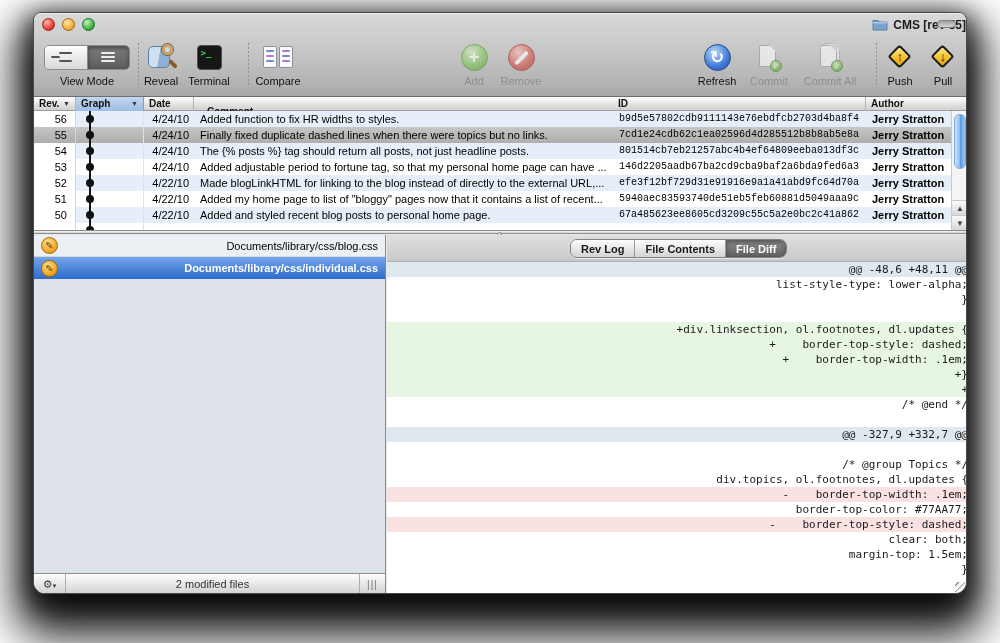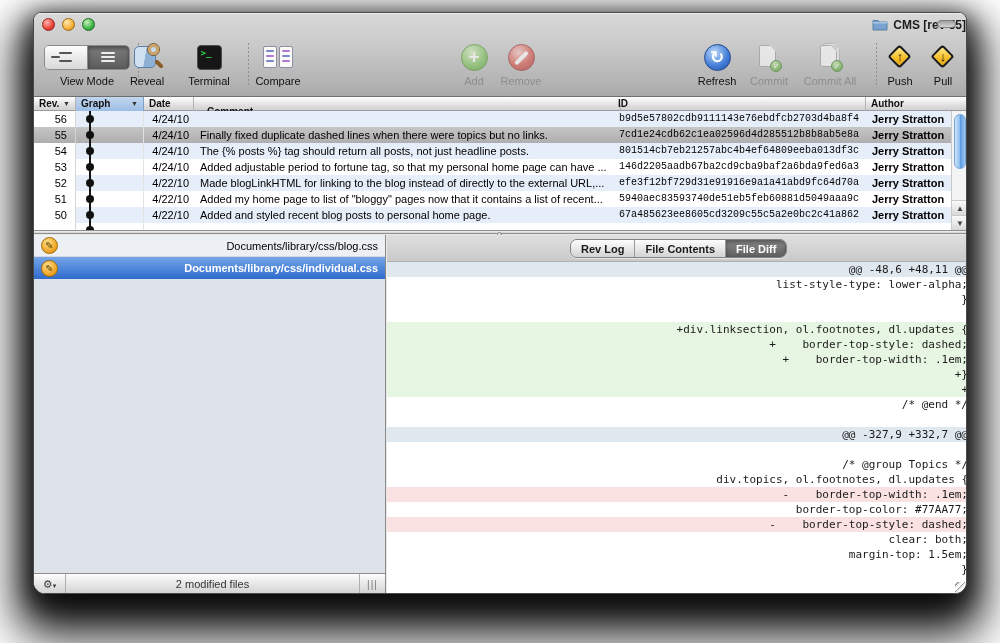--- a/index.html
+++ b/index.html
@@ -181,21 +181,21 @@
           <div class="bar" style="width:14px"></div>
               <div class="bar" style="width:14px"></div>
               <div class="bar" style="width:14px"></div>
         </div>
       </div>
         </div>
       <div class="tlabel">View Mode</div>
     </div>
     <div class="tsep" style="left:104px"></div>
 
-    <div class="titem" style="left:89px; width:48px;text-align:center;">
+    <div class="titem" style="left:103px; width:48px;text-align:center;">
       <div class="ticon">
           <div class="ic-reveal">
         <div class="sq"></div>
             <div class="lens"></div>
             <div class="handle"></div>
       </div>
         </div>
       <div class="tlabel">Reveal</div>
     </div>
 
@@ -294,20 +294,21 @@
     <div class="hcell" style="left:168px;width:419px;margin-top:8px;"><span>Comment</span></div>
     <div class="hcell" style="left:579px;width:253px;"><span>ID</span></div>
     <div class="hcell" style="left:832px;width:102px;border-right:none;"><span>Author</span></div>
   </div>
 
   <div id="logbody">
     <div class="lrow stripe" style="top:0">
       <div class="lcell c-rev">56</div>
         <div class="lcell c-graph"></div>
       <div class="lcell c-date">4/24/10</div>
+      <div class="lcell c-comment">Added function to fix HR widths to styles.</div>
       <div class="lcell c-id">b9d5e57802cdb9111143e76ebdfcb2703d4ba8f4</div>
       <div class="lcell c-author">Jerry Stratton</div>
     </div>
     <div class="lrow sel" style="top:16px">
       <div class="lcell c-rev">55</div>
         <div class="lcell c-graph"></div>
       <div class="lcell c-date">4/24/10</div>
       <div class="lcell c-comment">Finally fixed duplicate dashed lines when there were topics but no links.</div>
       <div class="lcell c-id">7cd1e24cdb62c1ea02596d4d285512b8b8ab5e8a</div>
       <div class="lcell c-author">Jerry Stratton</div>

